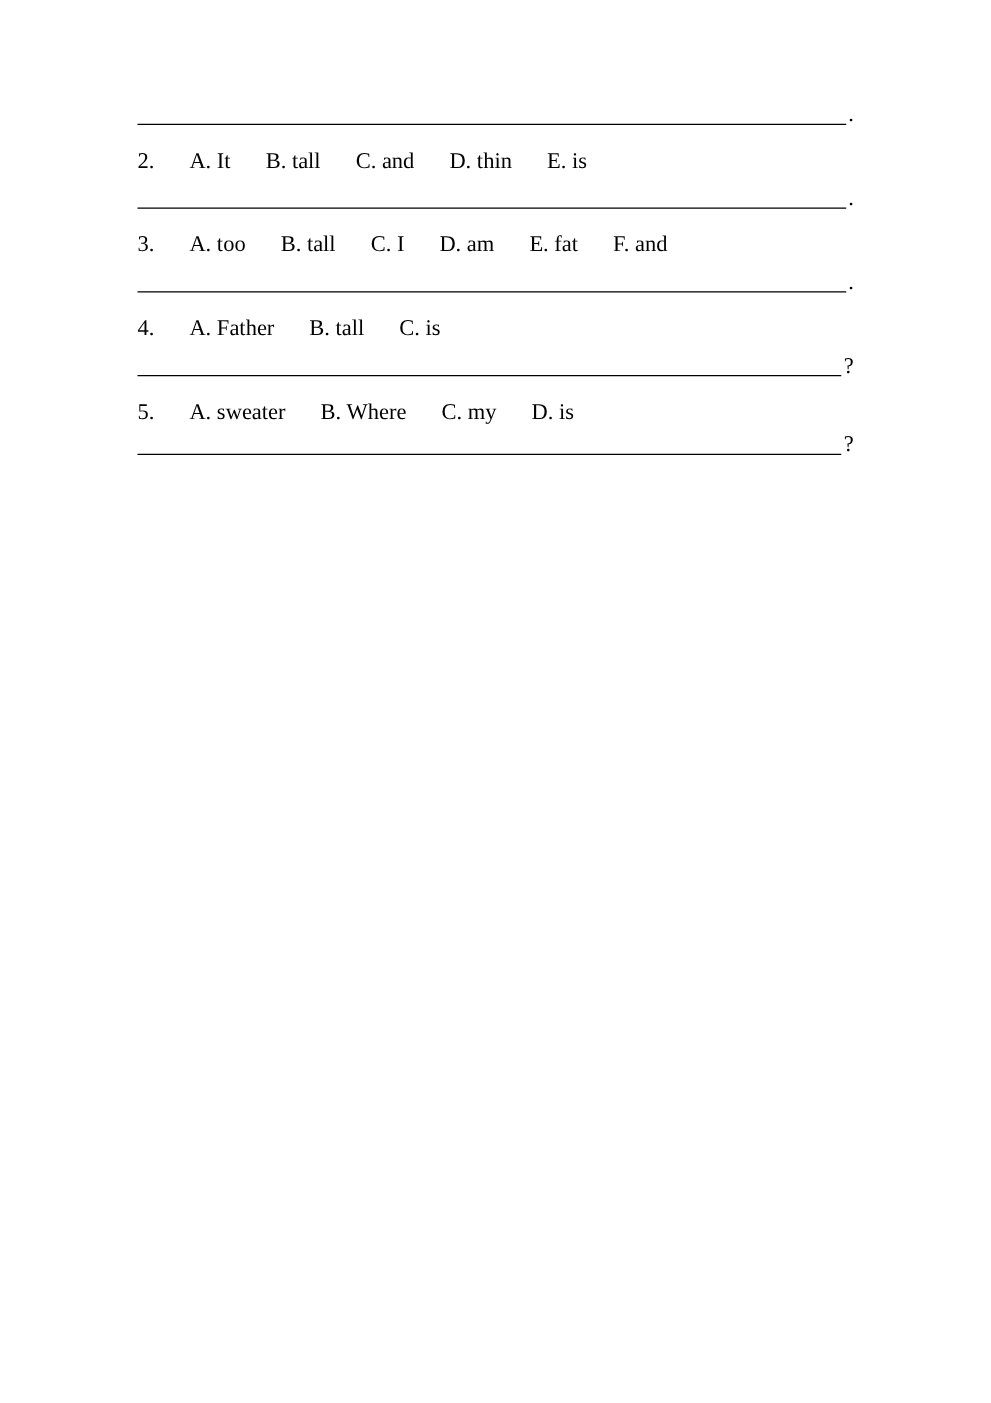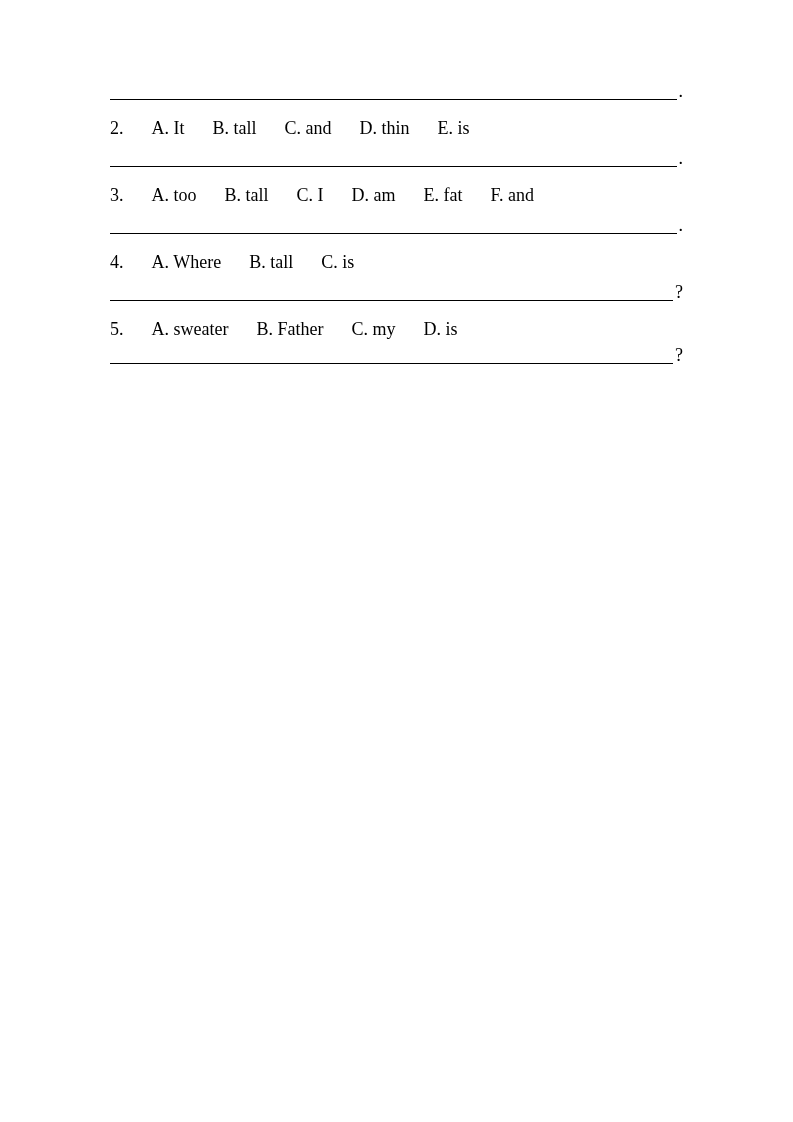--- a/index.html
+++ b/index.html
@@ -98,35 +98,35 @@
     </div>
   </div>
 
   <div class="question-block">
     <div class="answer-line-row">
       <div class="answer-line"></div>
       <span class="line-ending">.</span>
     </div>
     <div class="options-row">
       <span class="option">4.</span>
-      <span class="option">A. Where</span>
+      <span class="option">A. Father</span>
       <span class="option">B. tall</span>
       <span class="option">C. is</span>
     </div>
   </div>
 
   <div class="question-block">
     <div class="answer-line-row">
       <div class="answer-line"></div>
       <span class="line-ending">?</span>
     </div>
     <div class="options-row">
       <span class="option">5.</span>
       <span class="option">A. sweater</span>
-      <span class="option">B. Father</span>
+      <span class="option">B. Where</span>
       <span class="option">C. my</span>
       <span class="option">D. is</span>
     </div>
     <div class="answer-line-row" style="margin-top: 4px;">
       <div class="answer-line"></div>
       <span class="line-ending">?</span>
     </div>
   </div>
 
 </div>

